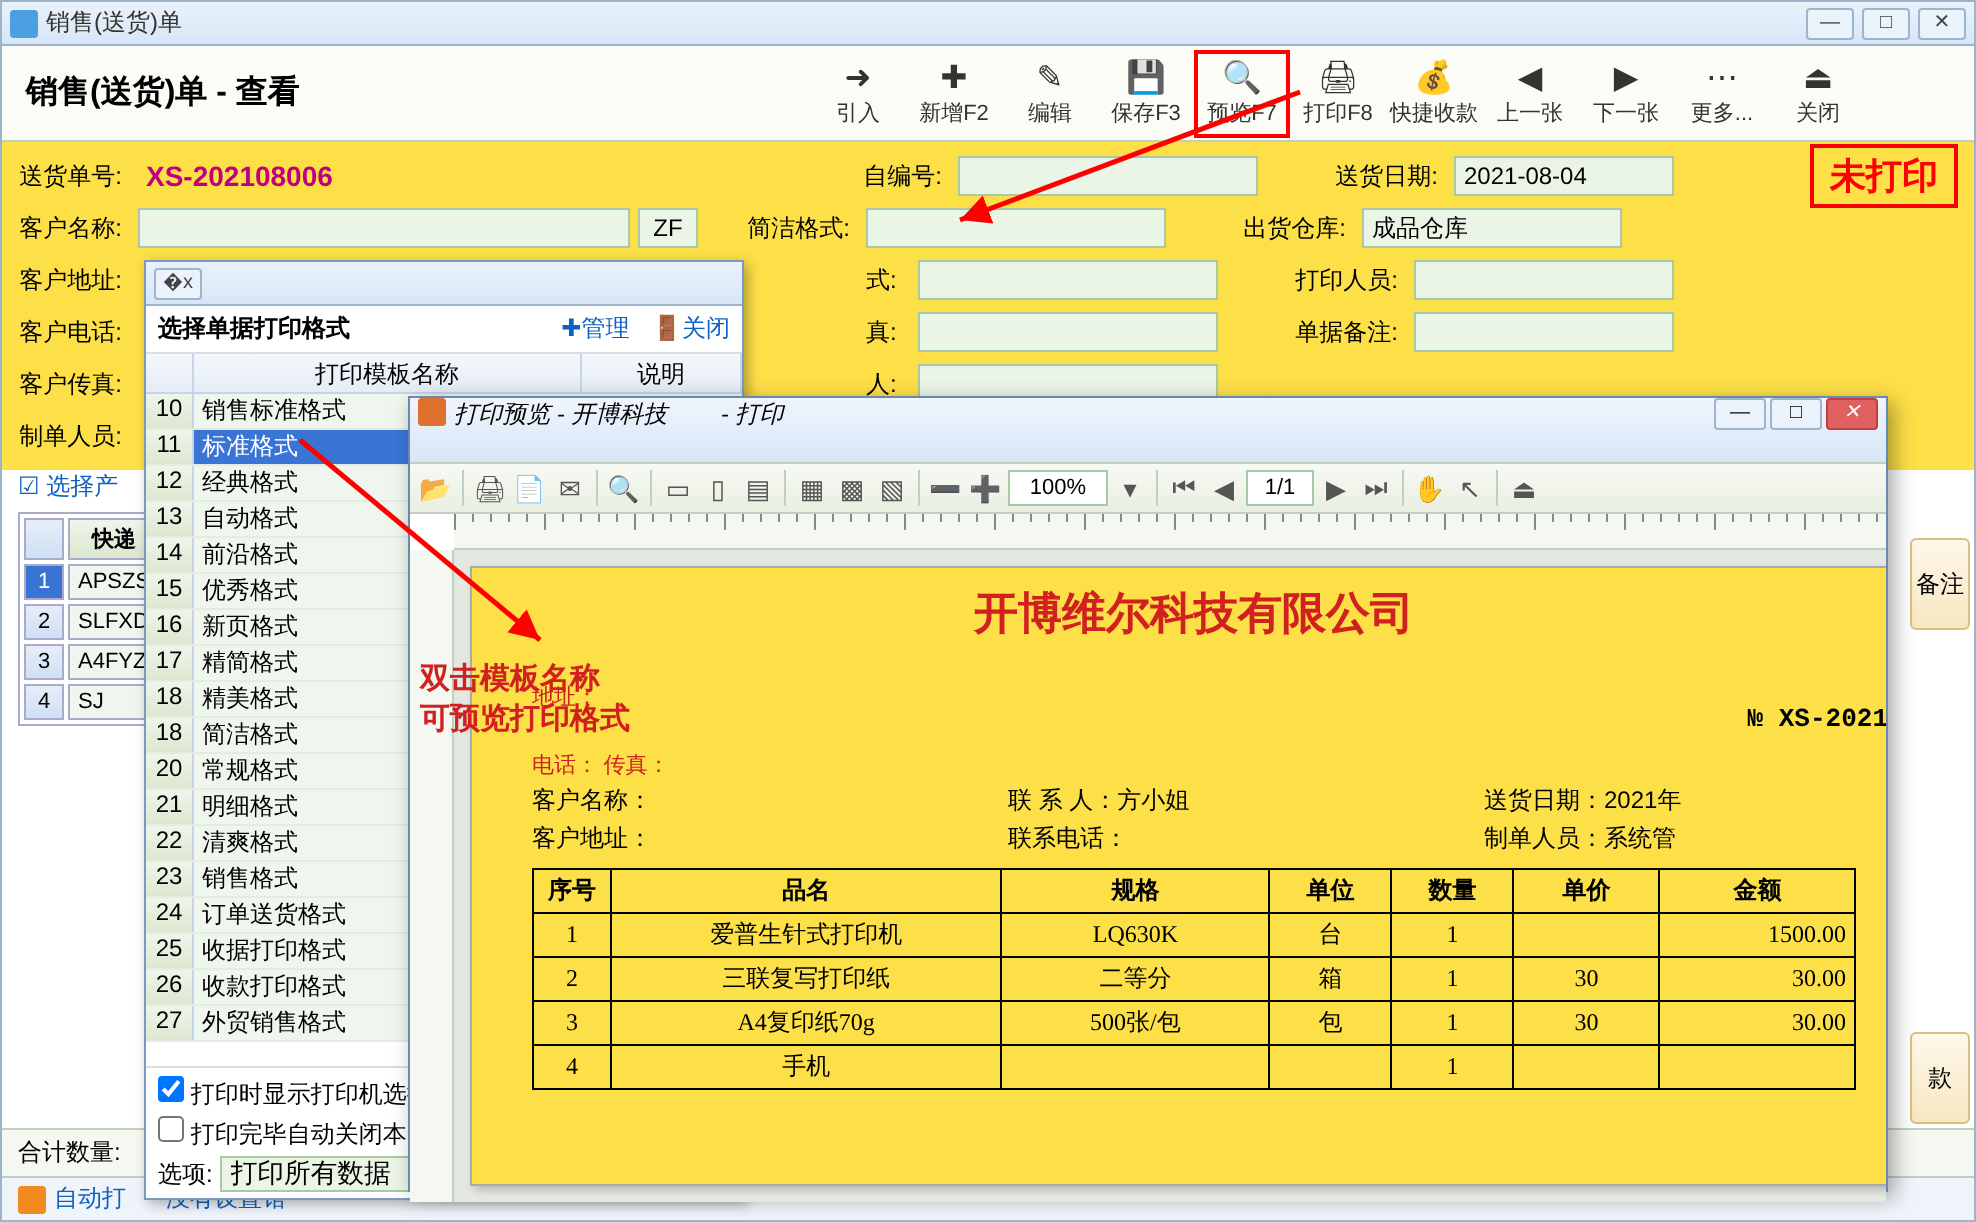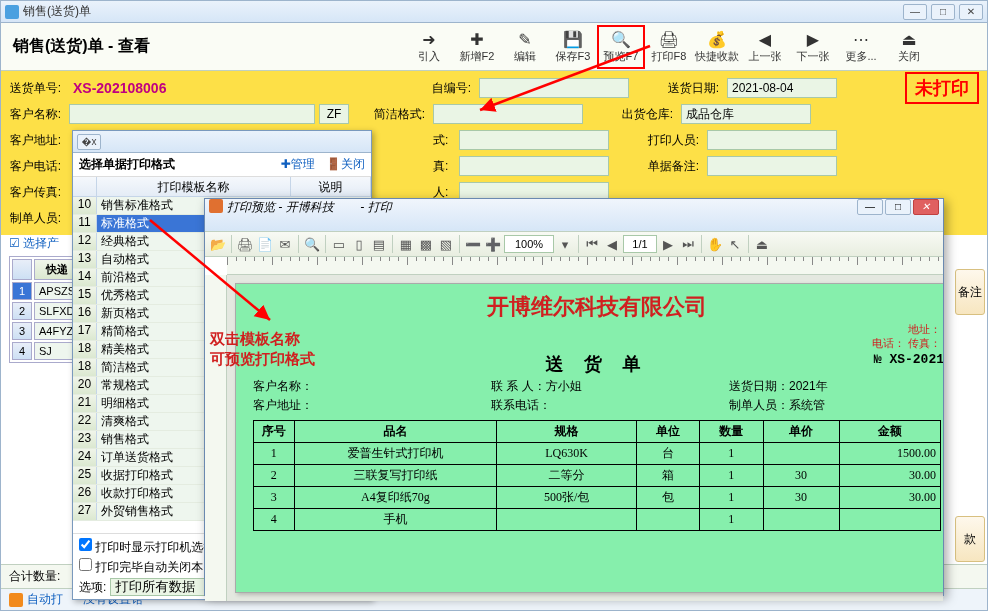--- a/index.html
+++ b/index.html
@@ -57,23 +57,23 @@
 .prv-title .wb .cl { background:#e06060; color:#fff; border-color:#c04040;}
 .prv-tb { height:26px; background:linear-gradient(#f8faf4,#e8eee0); border-top:1px solid #c0d0c0; border-bottom:1px solid #c0d0c0; display:flex; align-items:center; padding:0 4px; gap:2px; font-size:11px;}
 .prv-tb .ic{ width:18px; height:18px; border:1px solid transparent; display:flex; align-items:center; justify-content:center; font-size:13px; color:#555;}
 .prv-tb .sep{ width:1px; height:18px; background:#c0d0c0; margin:0 2px;}
 .prv-tb .zoom{ width:50px; height:18px; border:1px solid #a8c8a8; background:#fff; font-size:11px; text-align:center;}
 .ruler-h { height:18px; background:#f4f8f0; border-bottom:1px solid #c0d0c0; position:relative; font-size:8px; color:#666; overflow:hidden; margin-left:22px;}
 .ruler-h .tick{ position:absolute; top:0; width:1px; height:4px; background:#888;}
 .canvas-wrap{ display:flex; height:326px;}
 .ruler-v{ width:22px; background:#f4f8f0; border-right:1px solid #c0d0c0;}
 .page{ flex:1; background:#e4e8e0; overflow:hidden; position:relative; padding:8px;}
-.paper{ background:#86efac; border:1px solid #aaa; box-shadow:2px 2px 4px rgba(0,0,0,.2); width:724px; min-height:310px; padding:8px 17px; position:relative;}
+.paper{ background:#fde047; border:1px solid #aaa; box-shadow:2px 2px 4px rgba(0,0,0,.2); width:724px; min-height:310px; padding:8px 30px; position:relative;}
 .company{ text-align:center; color:#d02020; font-size:22px; font-weight:bold; font-family:SimSun;}
-.coaddr{ text-align:right; color:#d02020; font-size:11px; line-height:14px; font-family:Liberation Sans, sans-serif;}
+.coaddr{ text-align:left; color:#d02020; font-size:11px; line-height:14px; font-family:Liberation Serif, serif;margin-top:20px;}
 .doctitle{ text-align:center; font-size:18px; font-weight:bold; letter-spacing:8px; font-family:SimSun; margin-top:2px;}
 .docno-prv{ position:absolute; right:14px; top:68px; font-size:13px; font-weight:bold; font-family:"Courier New",monospace;}
 .infoline{ display:flex; font-size:12px; margin-top:2px; font-family:SimSun;}
 .infoline span{ margin-right:8px;}
 .dtable{ width:100%; border-collapse:collapse; margin-top:6px;}
 .dtable th,.dtable td{ border:1px solid #000; font-size:12px; padding:2px 4px; text-align:center; font-family:SimSun;}
 .annot{ position:absolute; color:#d02020; font-size:15px; font-weight:bold; font-family:KaiTi,SimSun;}
 .arrow{ position:absolute; pointer-events:none;}
 .side-btn{ position:absolute; right:2px; width:30px; height:46px; background:linear-gradient(#fef8ec,#f7e6c0); border:1px solid #d8c080; border-radius:3px; font-size:12px; display:flex; align-items:center; justify-content:center;}
 </style>
@@ -465,21 +465,20 @@
       <div class="tick" style="left: 702px;"></div>
       <div class="tick" style="left: 711px;"></div>
     </div>
   <div class="canvas-wrap">
     <div class="ruler-v"></div>
     <div class="page">
       <div class="paper">
         <div class="company">开博维尔科技有限公司</div>
         <div class="coaddr">地址：</div>
         <div class="coaddr">电话：   传真：</div>
-        <div class="doctitle">送 货 单</div>
         <div class="docno-prv">№ XS-2021</div>
         <div class="infoline">
           <span style="width:230px">客户名称：</span>
           <span style="width:230px">联 系 人：方小姐</span>
           <span>送货日期：2021年</span>
         </div>
         <div class="infoline">
           <span style="width:230px">客户地址：</span>
           <span style="width:230px">联系电话：</span>
           <span>制单人员：系统管</span>

